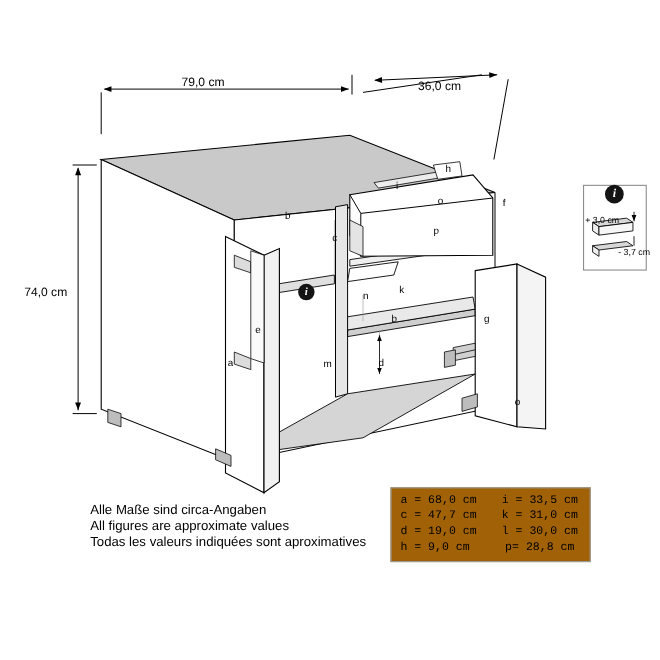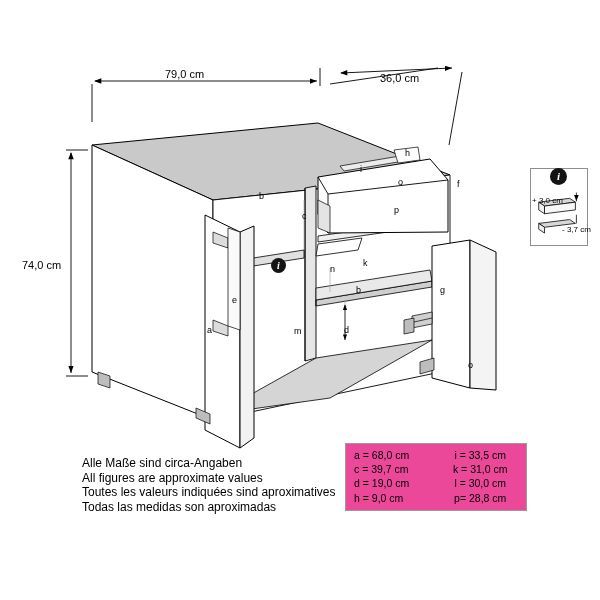--- a/index.html
+++ b/index.html
@@ -44,27 +44,28 @@
     width: 260px;
     font-size: 12px;
     line-height: 14.5px;
     color: #000;
   }
   .notes div {
     white-space: nowrap;
   }
   .legend {
     position: absolute;
-    left: 345px;
+    left: 355px;
     top: 443px;
     width: 182px;
     border: 1px solid #9a9a9a;
-    background: #ec4899;
+    background: #a16207;
     padding: 4px 6px 5px 8px;
     box-sizing: border-box;
+    font-family: Liberation Mono, monospace;
   }
   .legend table {
     border-collapse: collapse;
     width: 100%;
   }
   .legend td {
     font-size: 10.5px;
     line-height: 14.2px;
     color: #000;
     padding: 0;
@@ -257,33 +258,32 @@
   </div>
   <div class="callout-badge">
     <div class="badge">i</div>
   </div>
   <div class="callout-text" style="left:532px; top:196px;">+ 3,0 cm</div>
   <div class="callout-text" style="left:562px; top:225px;">- 3,7 cm</div>
 
   <div class="notes">
     <div>Alle Maße sind circa-Angaben</div>
     <div>All figures are approximate values</div>
-    <div>Toutes les valeurs indiquées sind aproximatives</div>
-    <div>Todas las medidas son aproximadas</div>
+    <div>Todas les valeurs indiquées sont aproximatives</div>
   </div>
 
   <div class="legend">
     <table>
       <tbody>
         <tr>
           <td>a = 68,0 cm</td>
           <td class="col2">i = 33,5 cm</td>
         </tr>
         <tr>
-          <td>c = 39,7 cm</td>
+          <td>c = 47,7 cm</td>
           <td class="col2">k = 31,0 cm</td>
         </tr>
         <tr>
           <td>d = 19,0 cm</td>
           <td class="col2">l = 30,0 cm</td>
         </tr>
         <tr>
           <td>h =  9,0 cm</td>
           <td class="col2">p= 28,8 cm</td>
         </tr>

